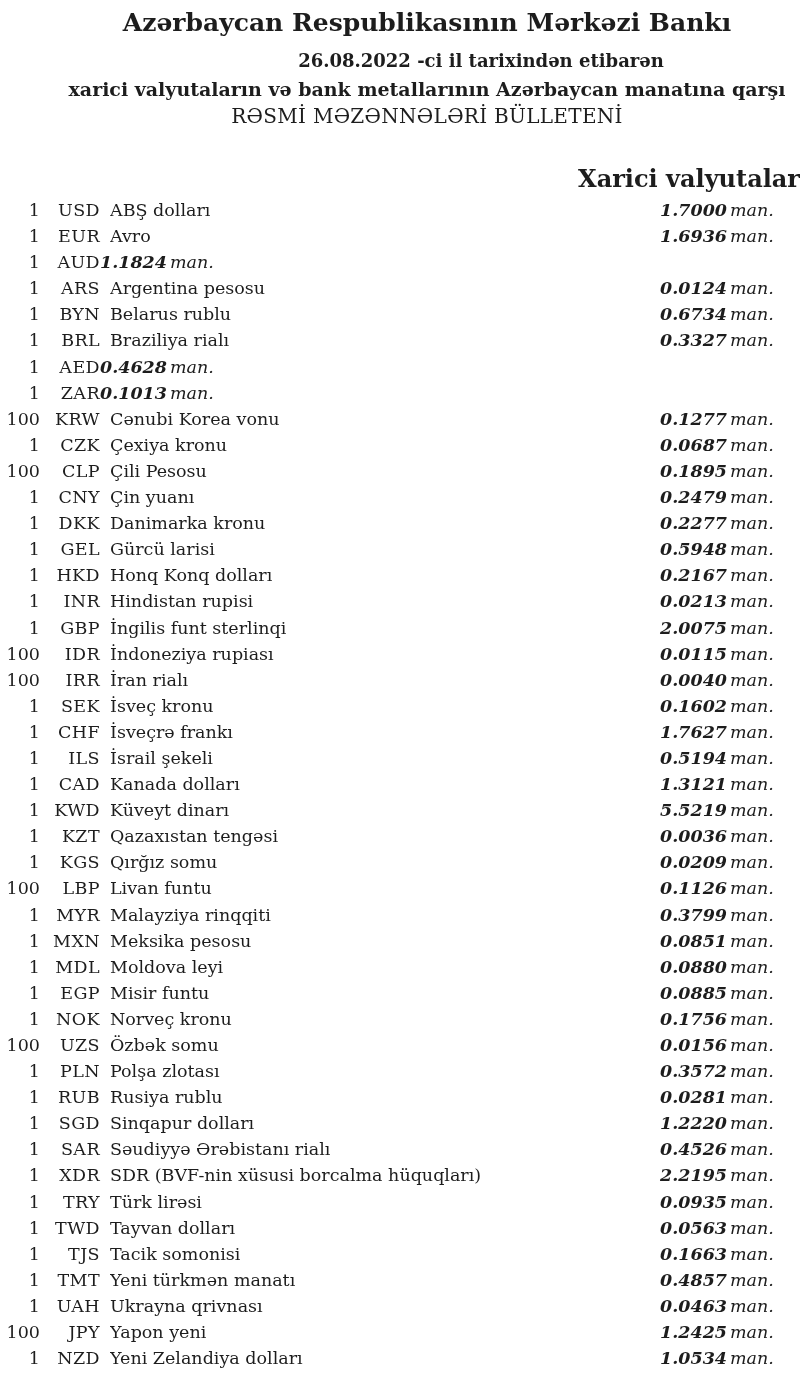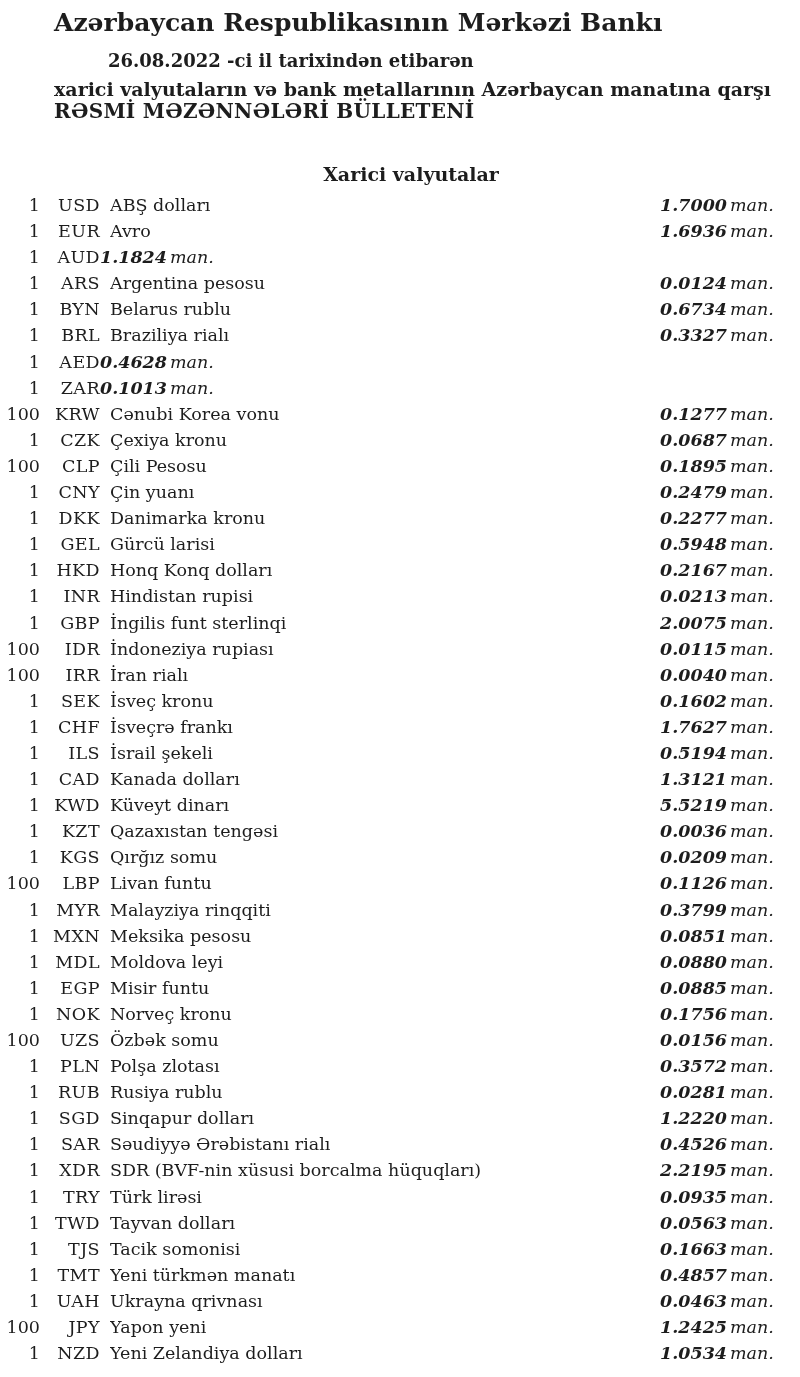--- a/index.html
+++ b/index.html
@@ -12,20 +12,21 @@
     width: 800px;
     height: 1377px;
     background: #ffffff;
     color: #1d1d1d;
     font-family: "DejaVu Serif", "Liberation Serif", serif;
     overflow: hidden;
   }
   .header {
     padding-top: 8px;
     padding-left: 54px;
+    text-align: center;
   }
   .title {
     font-size: 25px;
     font-weight: 700;
     line-height: 30px;
   }
   .date-line {
     font-size: 18px;
     font-weight: 700;
     line-height: 22px;
@@ -34,28 +35,29 @@
     left: 54px;
   }
   .subtitle {
     font-size: 19px;
     font-weight: 700;
     line-height: 22px;
     margin-top: 6px;
   }
   .bulletin {
     font-size: 20px;
-    font-weight: 700;
+    font-weight: 400;
     line-height: 23px;
+    margin-top: 5px;
     letter-spacing: 0.3px;
   }
   .section-title {
     padding-left: 22px;
-    text-align: center;
-    font-size: 19px;
+    text-align: right;
+    font-size: 24px;
     font-weight: 700;
     line-height: 22px;
     margin-top: 40px;
   }
   .rates-table {
     margin-top: 7px;
   }
   .row {
     display: flex;
     font-size: 17.5px;

